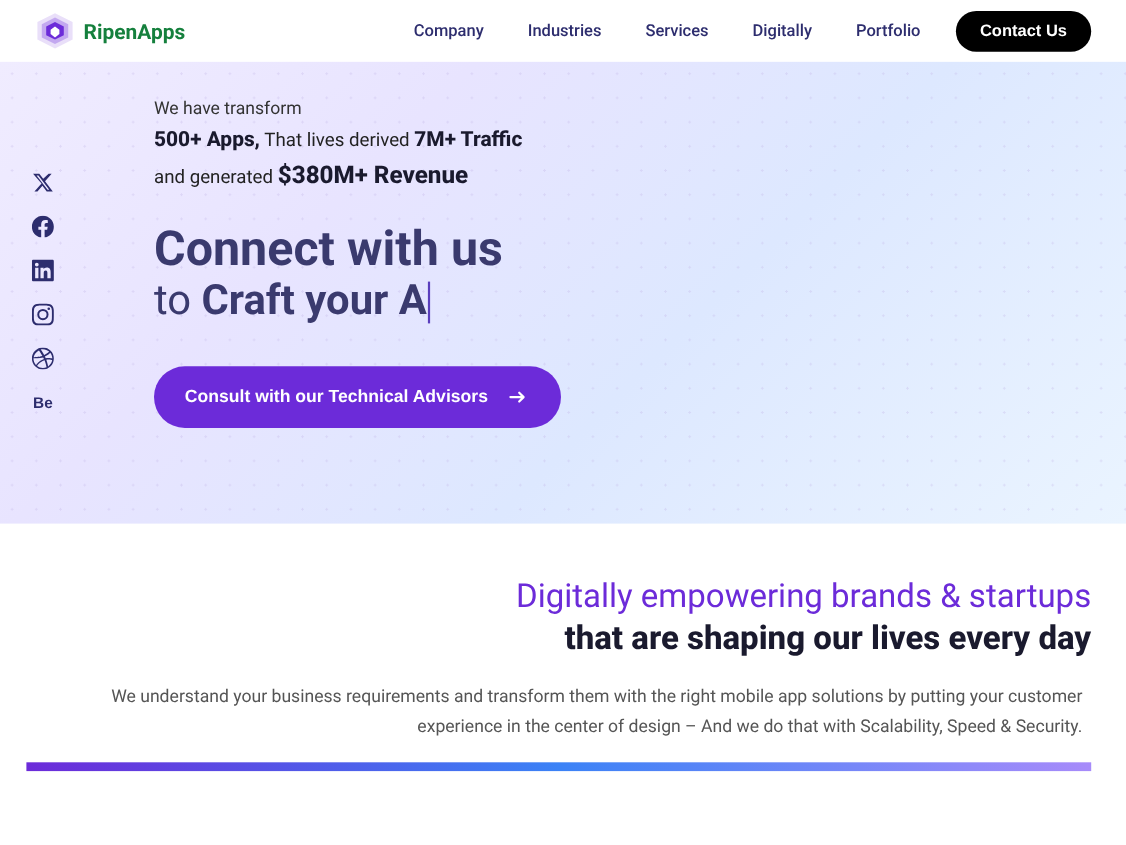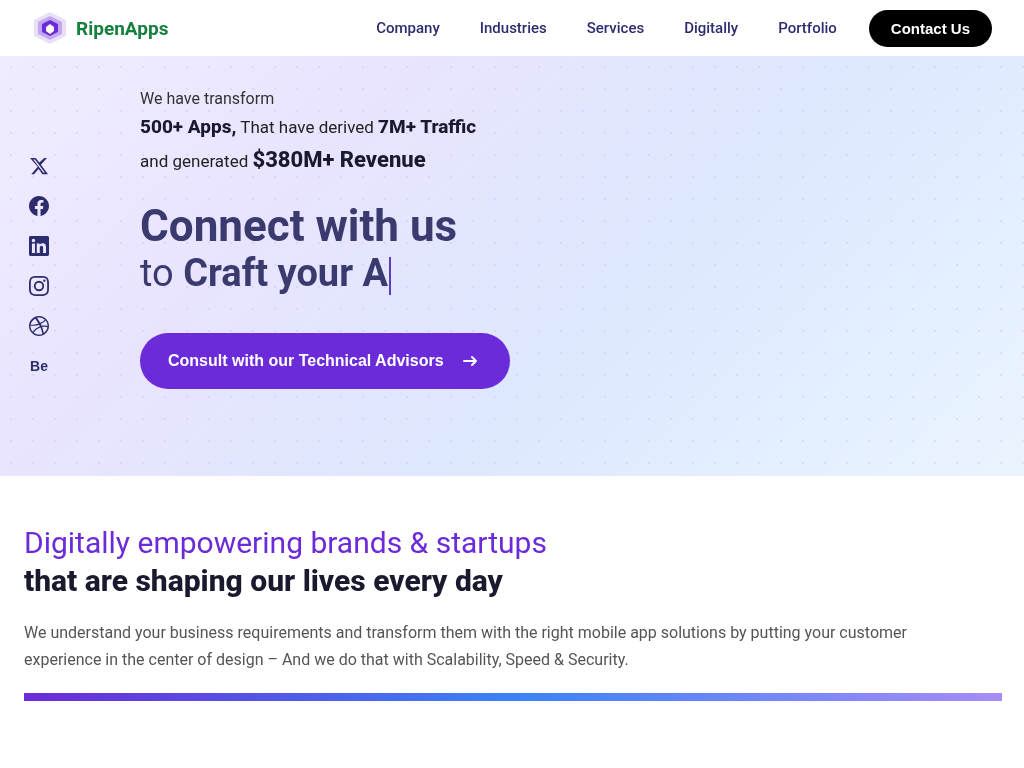--- a/index.html
+++ b/index.html
@@ -201,22 +201,23 @@
       display: flex;
       align-items: center;
       justify-content: center;
       cursor: pointer;
       color: #2d2d6e;
       font-size: 18px;
     }
 
     
     .section2 {
-      padding: 48px 22px 32px 24px;
+      padding: 48px 32px 32px 24px;
       background: #fff;
+      text-align: right;
     }
     .section2-title {
       font-size: 30px;
       font-weight: 400;
       color: #6c2bd9;
       line-height: 1.25;
     }
     .section2-subtitle {
       font-size: 30px;
       font-weight: 800;
@@ -291,21 +292,21 @@
         </svg>
     </span>
     <span class="social-icon" title="Behance" style="font-weight:700;font-size:14px;font-family:sans-serif;">Be</span>
   </div>
 
   <div class="hero-content">
     <div class="hero-stats">
       <div class="line1">We have transform</div>
       <div class="line2">
         <span class="highlight-bold">500+ Apps,</span>
-        <span> That have derived </span>
+        <span> That lives derived </span>
         <span class="highlight-traffic">7M+ Traffic</span>
       </div>
       <div class="line3">
         <span>and generated </span>
         <span class="highlight-revenue">$380M+ Revenue</span>
       </div>
     </div>
 
     <div class="hero-connect">
       <div class="connect-to">

